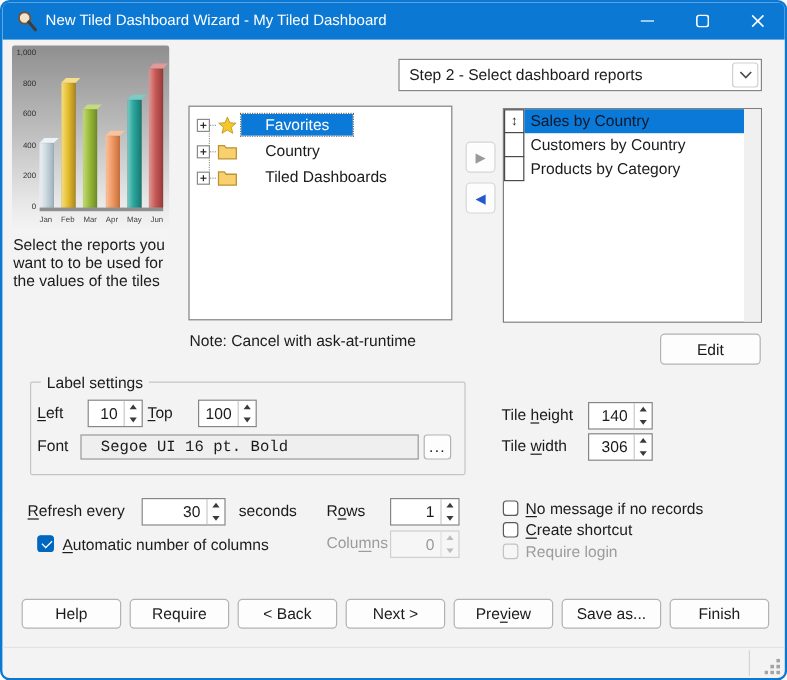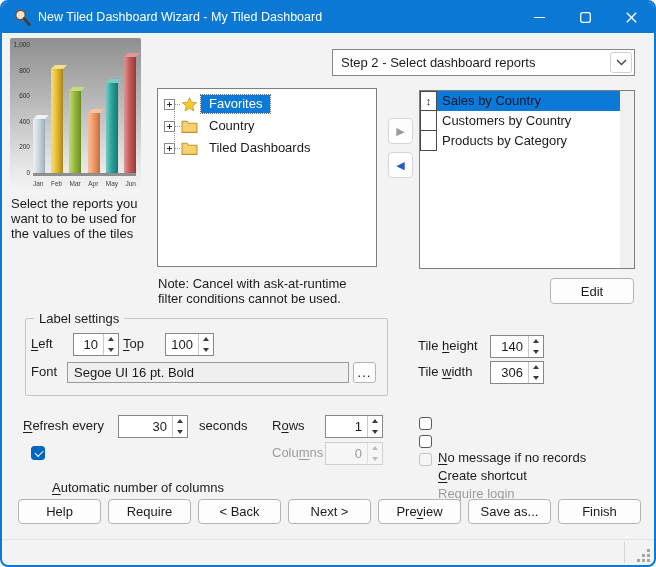--- a/index.html
+++ b/index.html
@@ -49,21 +49,21 @@
   .tree-panel { position:absolute; left:155px; top:86px; width:220px; height:179px; background:#fff;
                 border:1px solid #7f7f7f; padding-top:4px; }
   .tree-connector { position:absolute; left:16px; top:15px; height:44px; width:0;
                     border-left:1px dotted #9a9a9a; }
   .tree-row { height:22px; display:flex; align-items:center; padding-left:6px; }
   .expander { position:relative; width:11px; height:11px; border:1px solid #8a8a8a; background:#fff; flex:none; }
   .expander::before { content:""; position:absolute; left:2px; top:4px; width:5px; height:1px; background:#2a2a2a; }
   .expander::after  { content:""; position:absolute; left:4px; top:2px; width:1px; height:5px; background:#2a2a2a; }
   .tree-stub { width:5px; border-top:1px dotted #9a9a9a; flex:none; }
   .tree-icon { width:17px; height:15px; margin:0 3px 0 1px; flex:none; }
-  .tree-label { padding:1px 8px; line-height:16px; }
+  .tree-label { padding:1px 20px; line-height:16px; }
   .tree-label.selected { background:#0b79d7; color:#fff; outline:1px dotted #6b6b6b; outline-offset:0; }
 
   
   .move-btn { position:absolute; left:386px; width:25px; height:26px; background:#fdfdfd;
               border:1px solid #d6d6d6; border-radius:4px; display:flex; align-items:center;
               justify-content:center; font-size:11px; }
   .move-right { top:116px; color:#9a9a9a; }
   .move-left  { top:150px; color:#2558cc; }
 
   
@@ -99,32 +99,32 @@
   .tri-up { width:0; height:0; border-left:3.5px solid transparent; border-right:3.5px solid transparent;
             border-bottom:4px solid #3a3a3a; }
   .tri-down { width:0; height:0; border-left:3.5px solid transparent; border-right:3.5px solid transparent;
               border-top:4px solid #3a3a3a; }
   .spin.disabled { border-color:#cfcfcf; background:#f6f6f6; color:#9a9a9a; }
   .spin.disabled .updown { border-left-color:#dedede; }
   .spin.disabled .tri-up { border-bottom-color:#bcbcbc; }
   .spin.disabled .tri-down { border-top-color:#bcbcbc; }
 
   .font-field { position:absolute; left:65px; top:360px; width:282px; height:21px; background:#efefef;
-                border:1px solid #9a9a9a; line-height:19px; padding-left:6px; white-space:nowrap; }
+                border:1px solid #9a9a9a; line-height:19px; padding-left:16px; white-space:nowrap;font-family:Liberation Mono, monospace; }
   .browse-btn { position:absolute; left:351px; top:360px; width:23px; height:21px; border-radius:3px;
                 letter-spacing:1px; }
 
   
   .checkbox { position:absolute; width:14px; height:14px; border:1px solid #5a5a5a; border-radius:3px;
               background:#fff; }
   .checkbox.checked { background:#0067c0; border-color:#0067c0; }
   .checkbox.checked::after { content:""; position:absolute; left:2.5px; top:3px; width:7px; height:3.5px;
               border-left:1.6px solid #fff; border-bottom:1.6px solid #fff; transform:rotate(-45deg); }
   .checkbox.disabled { border-color:#c3c3c3; background:#f6f6f6; }
-  .chk-label { position:absolute; line-height:15px; white-space:nowrap;margin-top:34px; }
+  .chk-label { position:absolute; line-height:15px; white-space:nowrap; }
   .disabled-text { color:#9c9c9c; }
 
   
   .footer-btn { position:absolute; top:497px; width:83px; height:25px; }
   .footer-sep { position:absolute; left:0; right:0; top:537px; height:1px; background:#e3e3e3; }
   .statusbar-divider { position:absolute; left:622px; top:540px; width:1px; height:21px; background:#d4d4d4; }
   .resize-grip { position:absolute; right:4px; bottom:3px; width:13px; height:13px; }
 </style>
 </head>
 <body>
@@ -244,21 +244,20 @@
       <div class="list-row">
         <span class="grip"></span>
         <span class="row-label">Products by Category</span>
       </div>
     </div>
     <div class="scroll-track"></div>
   </div>
 
   <div class="note">
     <div>Note: Cancel with ask-at-runtime</div>
-    <div>filter conditions cannot be used.</div>
   </div>
 
   <div class="btn edit-btn">Edit</div>
 
   <div class="group-box">
     <span class="group-title">Label settings</span>
   </div>
 
   <span class="field-label" style="left:29px; top:331px;"><span></span><span class="mn">L</span><span>eft</span></span>
   <div class="spin" style="left:71px; top:331px; width:46px; height:23px;">

